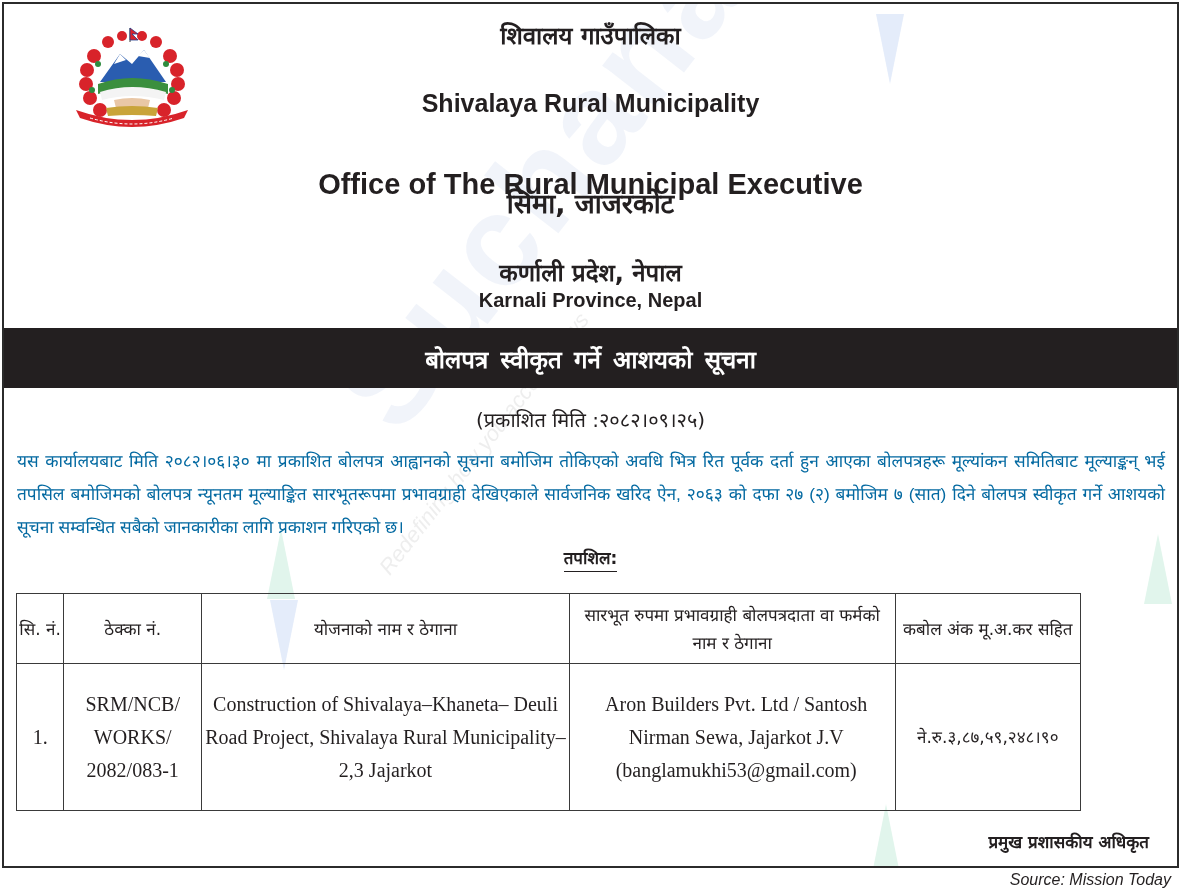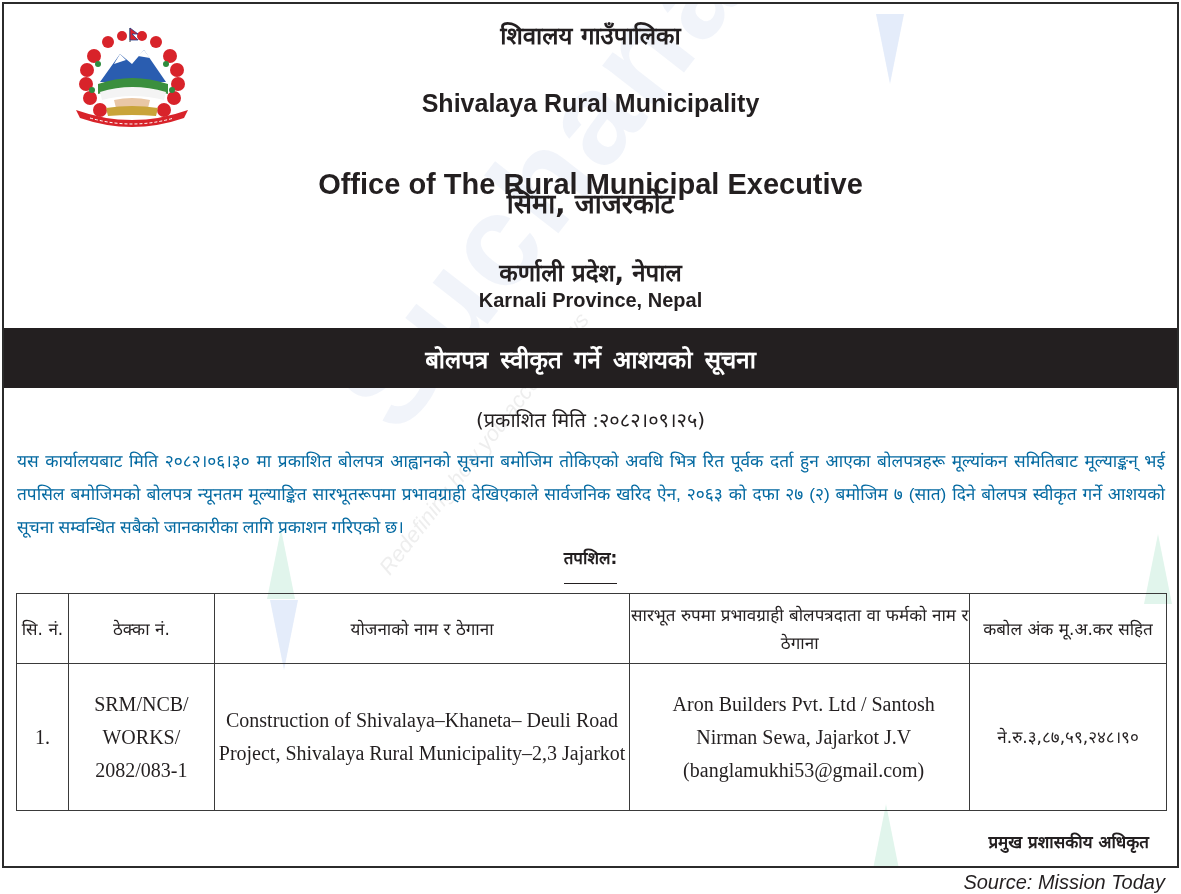--- a/index.html
+++ b/index.html
@@ -53,44 +53,44 @@
   .body-text {
     position: relative; z-index: 1; margin: 12px 12px 0 13px;
     font-family: Liberation Sans, sans-serif; font-size: 17.3px; line-height: 33px; color: #0369a1;
     text-align: justify;
   }
 
   .tapasil {
     position: relative; z-index: 1; text-align: center; margin-top: 2px;
     font-family: "DejaVu Sans", sans-serif; font-weight: bold; font-size: 17px;
   }
-  .tapasil span { border-bottom: 1.5px solid #231f20; padding-bottom: 15px; }
+  .tapasil span { border-bottom: 1.5px solid #231f20; padding-bottom: 3px; }
 
   table.details {
-    position: absolute; z-index: 1; left: 12px; top: 589px; width: 1151px;
+    position: absolute; z-index: 1; left: 12px; top: 589px; width: 1065px;
     border-collapse: collapse; color: #231f20;
   }
   table.details th, table.details td { border: 1.5px solid #3a3a3a; text-align: center; vertical-align: middle; }
   table.details th {
     height: 70px; font-family: "DejaVu Sans", sans-serif; font-weight: normal; font-size: 17px; line-height: 28px;
   }
   table.details td {
     height: 147px; font-family: "Liberation Serif", serif; font-size: 20px; line-height: 33px;
   }
   td.firm { text-align: left; padding-left: 8px; }
   td.amount { font-family: "DejaVu Sans", sans-serif !important; font-size: 17px !important; }
 
   .signatory {
     position: absolute; z-index: 1; right: 28px; top: 826px;
     font-family: "DejaVu Sans", sans-serif; font-weight: bold; font-size: 17px; color: #231f20;
   }
 
   .source {
-    position: absolute; right: 16px; top: 871px;
-    font-family: "Liberation Sans", sans-serif; font-style: italic; font-size: 20px; color: #231f20;
+    position: absolute; right: 10px; top: 871px;
+    font-family: "Liberation Sans", sans-serif; font-style: italic; font-size: 16px; color: #231f20;
   }
 </style>
 </head>
 <body>
 
 <div class="notice">
 
   <div class="wm wm-text">Suchana</div>
   <div class="wm wm-sub">Redefining how you access news</div>
   <div class="wm wm-tri blue" style="left:872px; top:10px;"></div>

